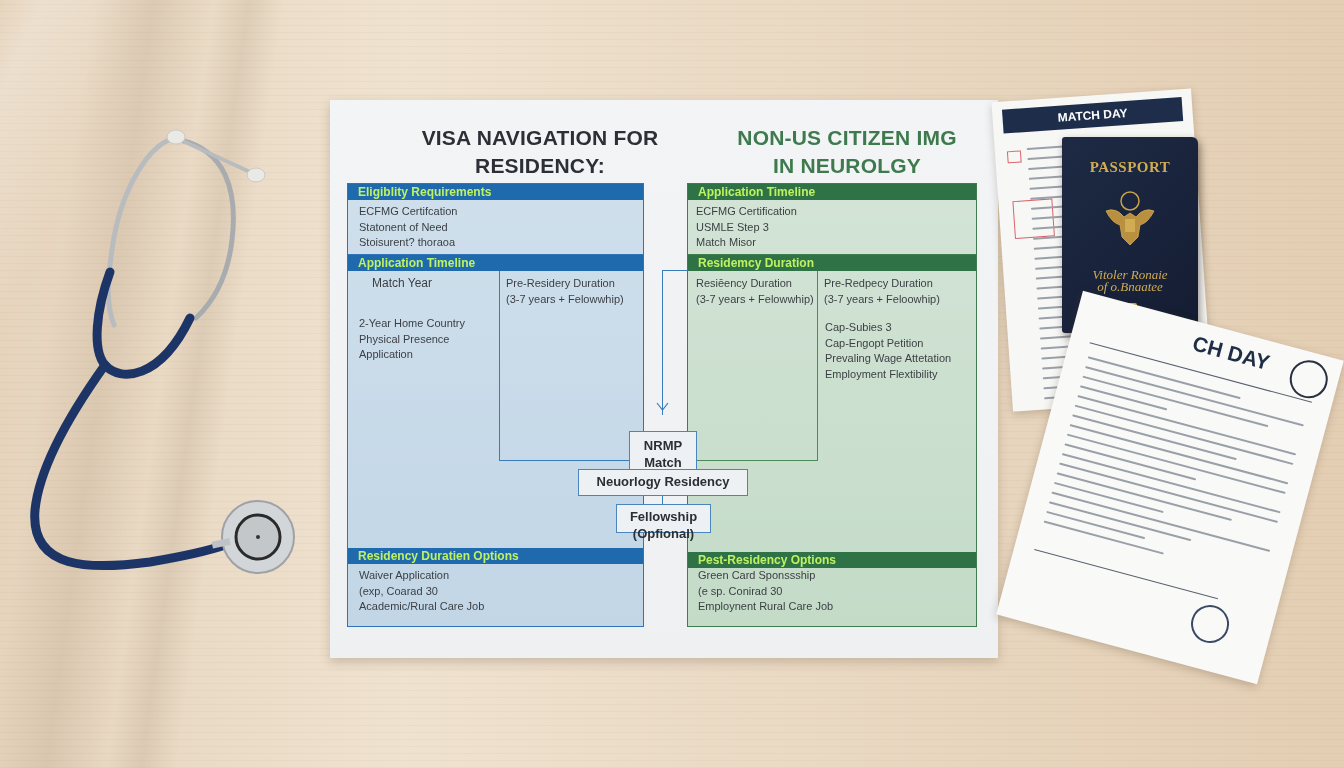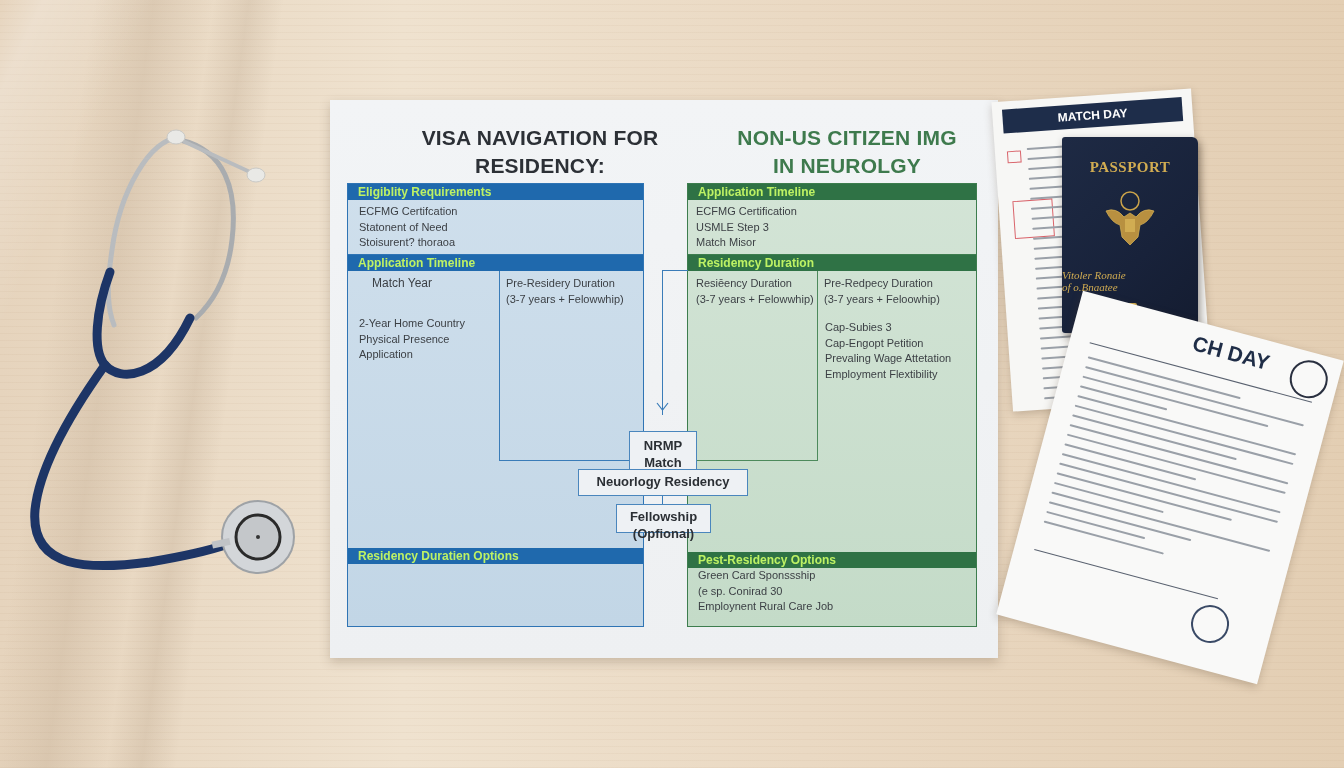--- a/index.html
+++ b/index.html
@@ -76,21 +76,21 @@
   .doc-lines { position: absolute; left: 14px; right: 14px; }
   .doc-lines i { display: block; height: 2px; background: #9aa0a8; margin: 0 0 8px 0; border-radius: 1px; }
   .stamp { position: absolute; border: 1.5px solid #d9646b; color: #d9646b; font-size: 6px; }
 
   .passport {
     position: absolute; left: 1062px; top: 137px; width: 136px; height: 196px;
     background: linear-gradient(135deg,#1e2a44 0%,#18223a 60%,#141c30 100%);
     border-radius: 3px 6px 6px 3px; box-shadow: 2px 4px 8px rgba(30,20,10,0.45);
   }
   .passport .pp-title { position: absolute; top: 22px; left: 0; width: 100%; text-align: center; color: #d1ac52; font-family: "Liberation Serif", serif; font-size: 15px; font-weight: 700; letter-spacing: 0.5px; }
-  .passport .pp-sub { position: absolute; top: 132px; left: 0; width: 100%; text-align: left; color: #d1ac52; font-family: "Liberation Serif", serif; font-style: italic; font-size: 11px; line-height: 12px; }
+  .passport .pp-sub { position: absolute; top: 132px; left: 0; width: 100%; text-align: center; color: #d1ac52; font-family: "Liberation Serif", serif; font-style: italic; font-size: 13px; line-height: 12px; }
   .passport .pp-sub span { display: block; }
   .passport .chip { position: absolute; left: 61px; top: 166px; width: 14px; height: 10px; background: #d1ac52; border-radius: 2px; }
 
   .doc2 {
     position: absolute; left: 1035px; top: 320px; width: 270px; height: 335px;
     background: #f9f9f8; transform: rotate(15deg); transform-origin: 50% 50%; box-shadow: 0 3px 9px rgba(80,60,40,0.25);
   }
   .doc2 .head { position: absolute; top: 10px; left: 120px; font-weight: 700; font-size: 21px; color: #1f2d47; }
   .doc2 .rule { position: absolute; left: 20px; right: 20px; height: 1px; background: #5a6270; }
   .doc2 .seal { position: absolute; width: 38px; height: 38px; border-radius: 50%; border: 2px solid #3a4a66; }
@@ -142,20 +142,25 @@
       <span>2-Year Home Country</span>
       <span>Physical Presence</span>
       <span>Application</span>
     </div>
     <div class="inner-box" style="left:151px; top:87px; width:327px; height:190px; border-left-width:1px; border-top:none;"></div>
     <div class="txt" style="left:158px; top:92px;">
       <span>Pre-Residery Duration</span>
       <span>(3-7 years + Felowwhip)</span>
     </div>
     <div class="sec-head" style="top:364px;">Residency Duratien Options</div>
+    <div class="txt" style="left:11px; top:384px;">
+      <span>Waiver Application</span>
+      <span>(exp, Coarad 30</span>
+      <span>Academic/Rural Care Job</span>
+    </div>
   </div>
 
   <div class="col green">
     <div class="sec-head" style="top:0;">Application Timeline</div>
     <div class="txt" style="left:8px; top:20px;">
       <span>ECFMG Certification</span>
       <span>USMLE Step 3</span>
       <span>Match Misor</span>
     </div>
     <div class="sec-line" style="top:70px;"></div>

